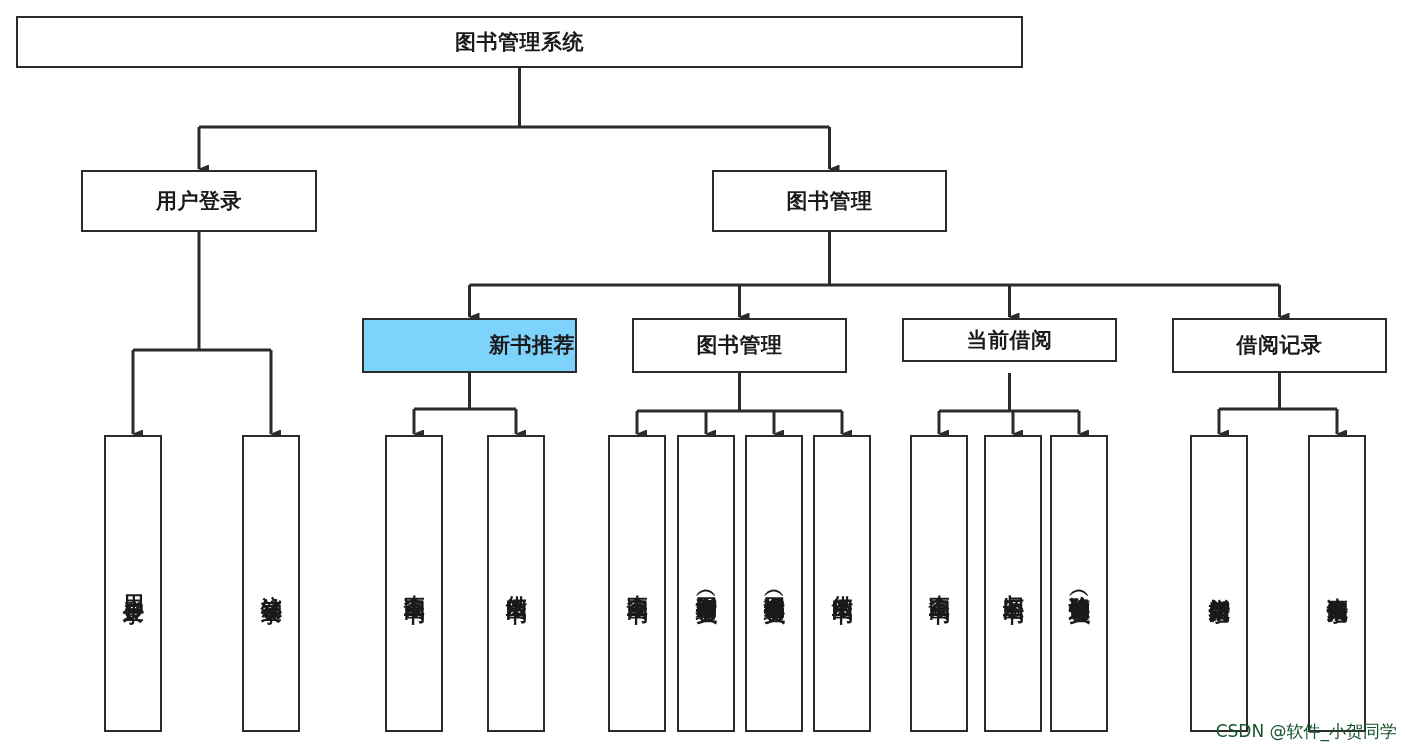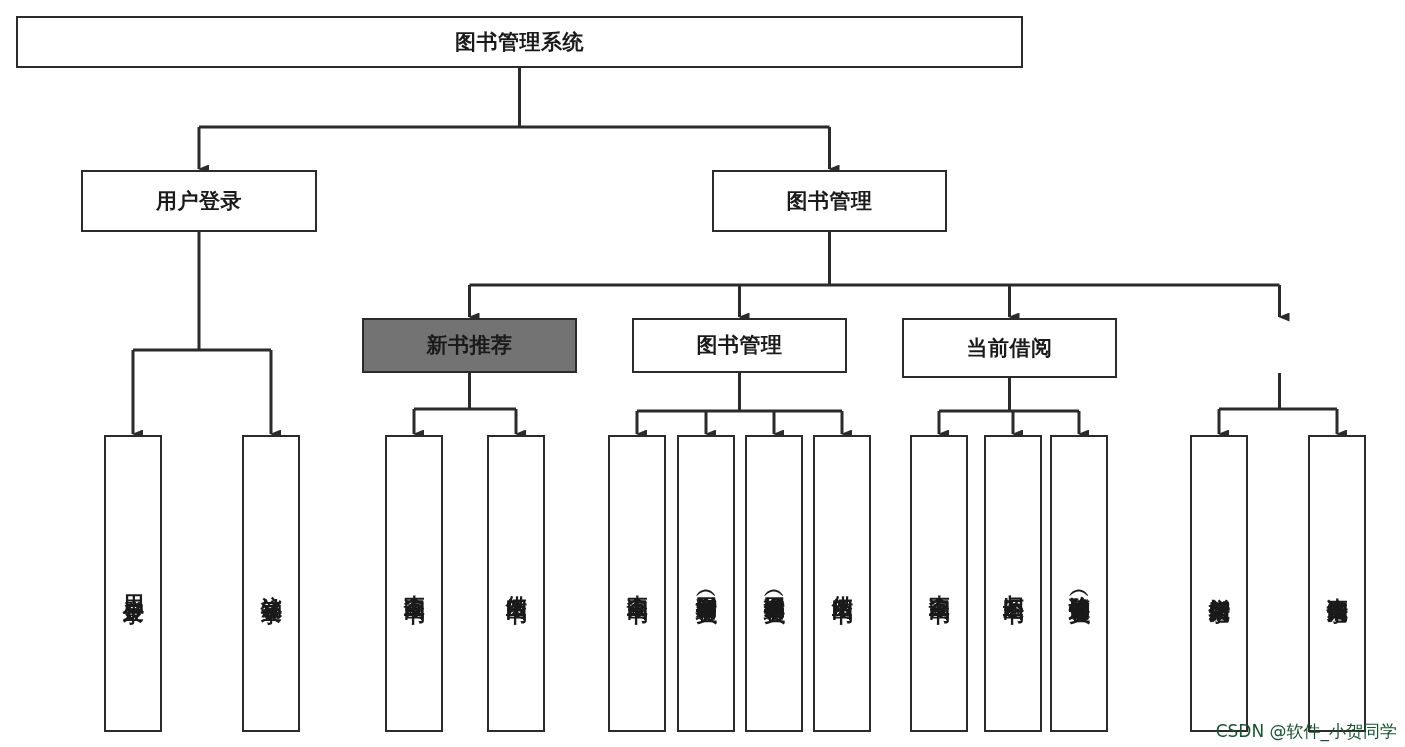--- a/index.html
+++ b/index.html
@@ -129,28 +129,31 @@
 
   <div class="node horizontal root" style="left: 16px; top: 16px; width: 1007px; height: 52px; border-color: rgb(43, 43, 43); background: rgb(255, 255, 255);">
       <span class="node-label">图书管理系统</span>
     </div>
     <div class="node horizontal" style="left: 81px; top: 170px; width: 236px; height: 62px; border-color: rgb(43, 43, 43); background: rgb(255, 255, 255);">
       <span class="node-label">用户登录</span>
     </div>
     <div class="node horizontal" style="left: 712px; top: 170px; width: 235px; height: 62px; border-color: rgb(43, 43, 43); background: rgb(255, 255, 255);">
       <span class="node-label">图书管理</span>
     </div>
-    <div class="node horizontal" style="left: 362px; top: 318px; width: 215px; height: 55px; border-color: rgb(43, 43, 43); background: #737373;">
+    <div class="node horizontal" style="left: 362px; top: 318px; width: 215px; height: 55px; border-color: rgb(43, 43, 43); background: #7dd3fc; justify-content: flex-end;">
       <span class="node-label">新书推荐</span>
     </div>
     <div class="node horizontal" style="left: 632px; top: 318px; width: 215px; height: 55px; border-color: rgb(43, 43, 43); background: rgb(255, 255, 255);">
       <span class="node-label">图书管理</span>
     </div>
-    <div class="node horizontal" style="left: 902px; top: 318px; width: 215px; height: 60px; border-color: rgb(43, 43, 43); background: rgb(255, 255, 255); align-items: center;">
+    <div class="node horizontal" style="left: 902px; top: 318px; width: 215px; height: 44px; border-color: rgb(43, 43, 43); background: rgb(255, 255, 255); align-items: center;">
       <span class="node-label">当前借阅</span>
+    </div>
+    <div class="node horizontal" style="left: 1172px; top: 318px; width: 215px; height: 55px; border-color: rgb(43, 43, 43); background: rgb(255, 255, 255);">
+      <span class="node-label">借阅记录</span>
     </div>
     <div class="node vertical" style="left: 104px; top: 435px; width: 58px; height: 297px; border-color: rgb(43, 43, 43); background: rgb(255, 255, 255);">
       <span class="node-label">用户登录</span>
     </div>
     <div class="node vertical" style="left: 242px; top: 435px; width: 58px; height: 297px; border-color: rgb(43, 43, 43); background: rgb(255, 255, 255);">
       <span class="node-label">注销登录</span>
     </div>
     <div class="node vertical" style="left: 385px; top: 435px; width: 58px; height: 297px; border-color: rgb(43, 43, 43); background: rgb(255, 255, 255);">
       <span class="node-label">查询图书</span>
     </div>

